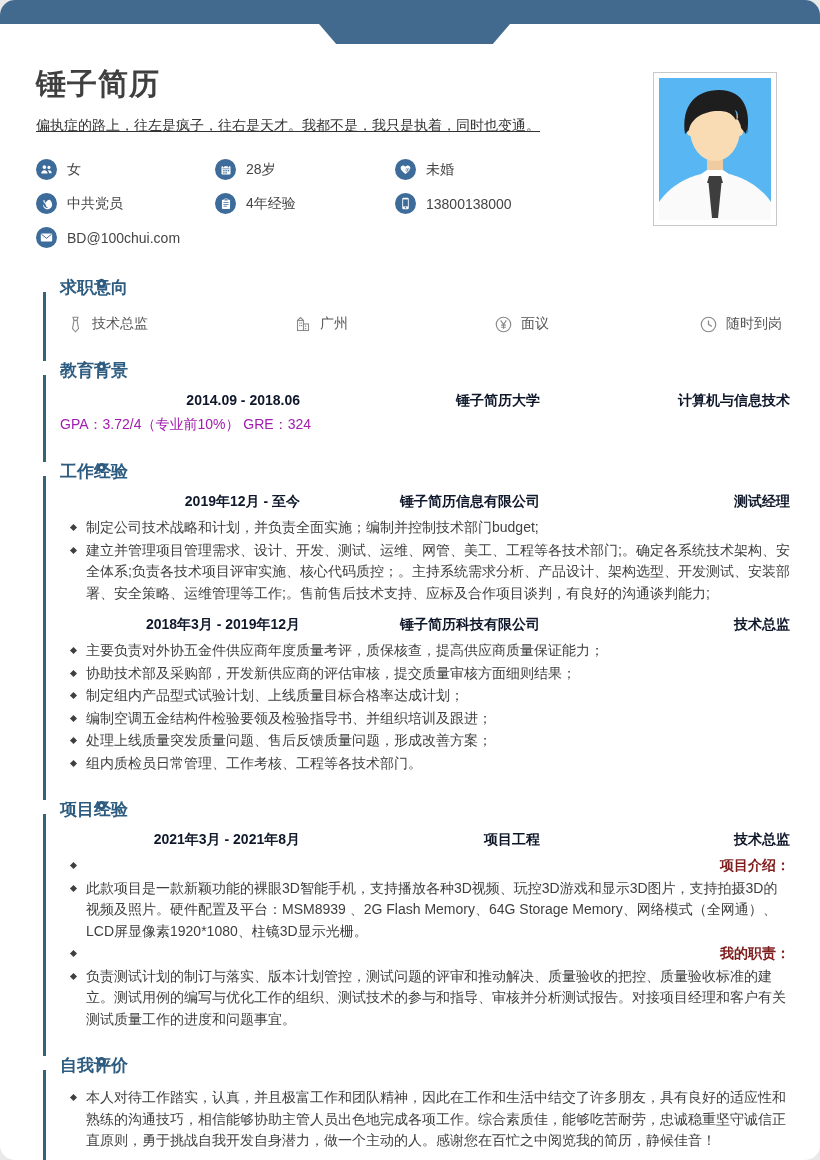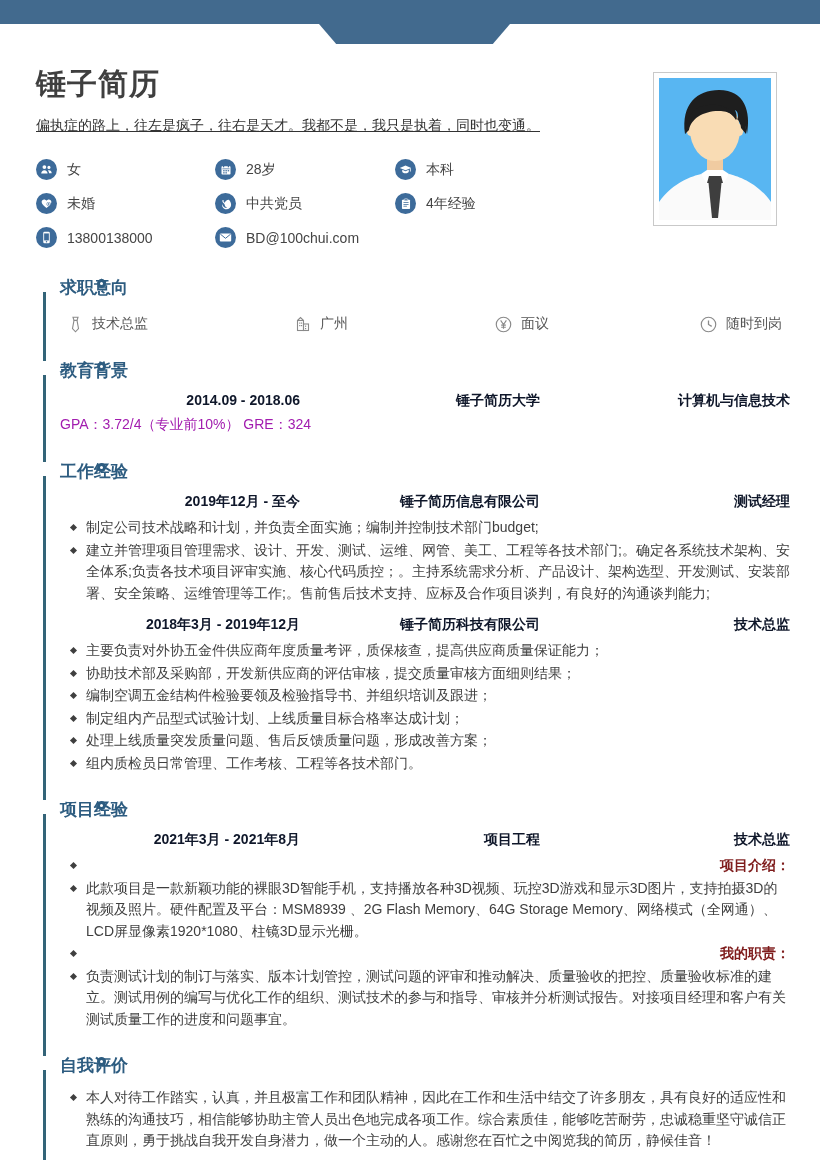--- a/index.html
+++ b/index.html
@@ -1,18 +1,18 @@
 <!DOCTYPE html>
 <html><head>
 <meta charset="utf-8">
 <style>
   * { box-sizing: border-box; margin: 0; padding: 0; }
   html,body { background:#e9e9e9; }
   body { font-family: "Liberation Sans", "DejaVu Sans", sans-serif; }
-  .page { position:relative; width:820px; height:1160px; background:#fff; margin:0 auto; overflow:hidden; }
+  .page { position:relative; width:820px; height:1160px; background:#fff; margin:0 auto; overflow:hidden;border-radius:15px; }
 
   
   .topbar { position:relative; height:24px; background:#426a8e; }
   .topbar .tab { position:absolute; top:24px; left:319px; width:191px; height:20px;
                  background:#426a8e; clip-path:polygon(0 0,100% 0,91% 100%,9% 100%); }
 
   
   .header { position:relative; padding:40px 36px 0 36px; }
   .header h1 { font-size:30px; font-weight:600; color:#3f3f3f; letter-spacing:1px; margin-bottom:12px; }
   .subtitle { font-size:14px; color:#333; margin-bottom:24px;text-decoration:underline; }
@@ -90,32 +90,20 @@
                 <rect x="3.2" y="6" width="9.6" height="1" fill="#3d6b9a"></rect>
                 <rect x="4.2" y="8.2" width="2" height="1.6" fill="#3d6b9a"></rect>
                 <rect x="7.2" y="8.2" width="2" height="1.6" fill="#3d6b9a"></rect>
                 <rect x="10.2" y="8.2" width="2" height="1.6" fill="#3d6b9a"></rect>
                 <rect x="4.2" y="11" width="2" height="1.6" fill="#3d6b9a"></rect>
                 <rect x="7.2" y="11" width="2" height="1.6" fill="#3d6b9a"></rect>
               </g>
             </svg>
         </span>
         <span>28岁</span>
-      </div>
-      <div class="c-item">
-        <span class="c-icon">
-          <svg width="13" height="13" viewBox="0 0 16 16">
-              <g fill="#fff">
-                <path d="M8 3 15 6 8 9 1 6z"></path>
-                <path d="M4 8.2v2.6c0 1 1.8 1.9 4 1.9s4-.9 4-1.9V8.2L8 10z"></path>
-                <rect x="13.4" y="6.5" width="1" height="4"></rect>
-              </g>
-            </svg>
-        </span>
-        <span>本科</span>
       </div>
       <div class="c-item">
         <span class="c-icon">
           <svg width="13" height="13" viewBox="0 0 16 16">
               <path fill="#fff" d="M8 13.5C5 11 2 8.8 2 6.1 2 4.2 3.4 3 5.1 3 6.3 3 7.4 3.7 8 4.7 8.6 3.7 9.7 3 10.9 3 12.6 3 14 4.2 14 6.1c0 2.7-3 4.9-6 7.4z"></path>
               <circle cx="10.6" cy="8.6" r="2.6" fill="#3d6b9a"></circle>
               <circle cx="10.6" cy="8.6" r="2.1" fill="#fff"></circle>
               <path d="M9.3 8.6h2.6M10.6 7.3v2.6" stroke="#3d6b9a" stroke-width=".8"></path>
             </svg>
         </span>
@@ -267,22 +255,22 @@
       </ul>
 
       <div class="row3 jobgap">
         <span>2018年3月 - 2019年12月</span>
         <span>锤子简历科技有限公司</span>
         <span>技术总监</span>
       </div>
       <ul class="blist">
         <li>主要负责对外协五金件供应商年度质量考评，质保核查，提高供应商质量保证能力；</li>
         <li>协助技术部及采购部，开发新供应商的评估审核，提交质量审核方面细则结果；</li>
+        <li>制定组内产品型式试验计划、上线质量目标合格率达成计划；</li>
         <li>编制空调五金结构件检验要领及检验指导书、并组织培训及跟进；</li>
-        <li>制定组内产品型式试验计划、上线质量目标合格率达成计划；</li>
         <li>处理上线质量突发质量问题、售后反馈质量问题，形成改善方案；</li>
         <li>组内质检员日常管理、工作考核、工程等各技术部门。</li>
       </ul>
     </section>
 
     <section class="sec">
       <div class="sec-head">
         <span class="ring"></span>
         <h2>项目经验</h2>
       </div>

